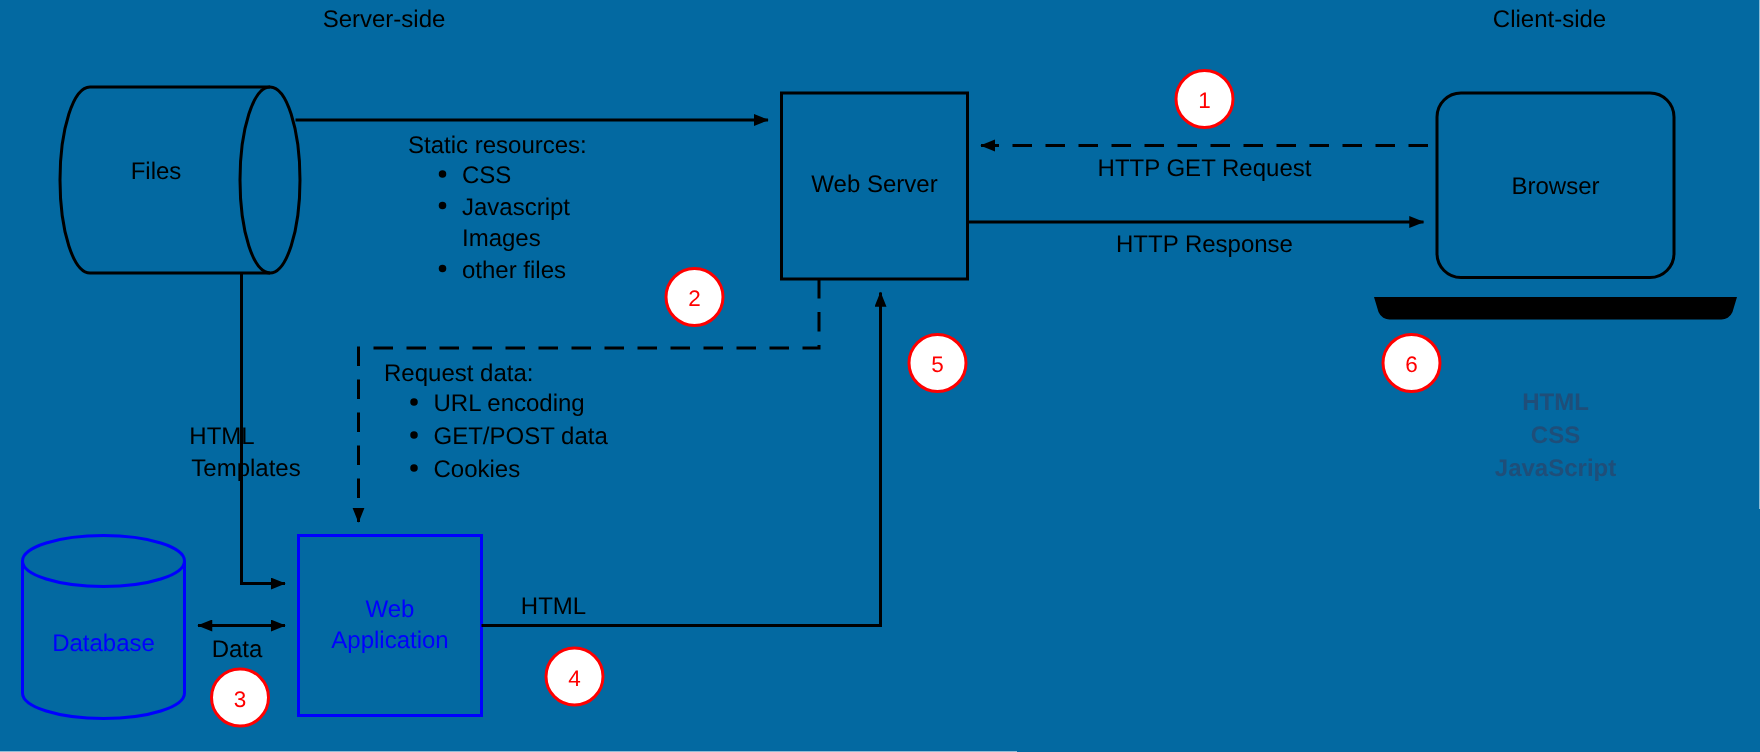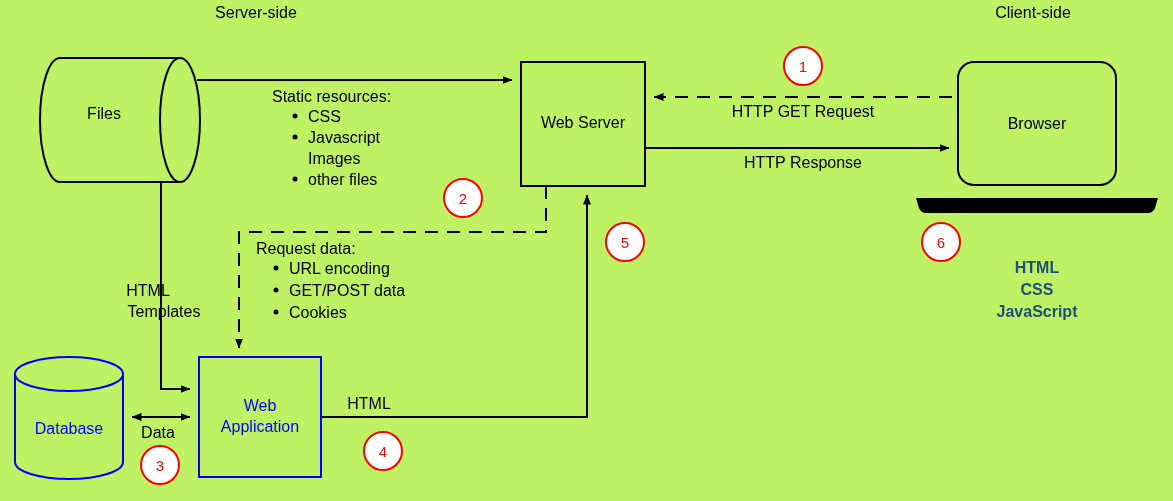--- a/index.html
+++ b/index.html
@@ -4,21 +4,21 @@
 <style>
   html, body {
     margin: 0;
     padding: 0;
     background: #ffffff;
   }
   #diagram-root {
     position: relative;
     width: 1173px;
     height: 501px;
-    background: #bef264;
+    background: #0369a1;
     font-family: "Liberation Sans", sans-serif;
     overflow: hidden;
   }
   svg { display: block; }
   text { font-family: "Liberation Sans", sans-serif; }
   .lbl-black { fill: #000000; font-size: 16px; }
   .lbl-blue { fill: #0000ff; font-size: 16px; }
   .lbl-navy { fill: #1f4e79; font-size: 16px; font-weight: bold; }
   .lbl-red { fill: #ff0000; font-size: 15px; }
   .shape-black { fill: none; stroke: #000000; stroke-width: 2; }

